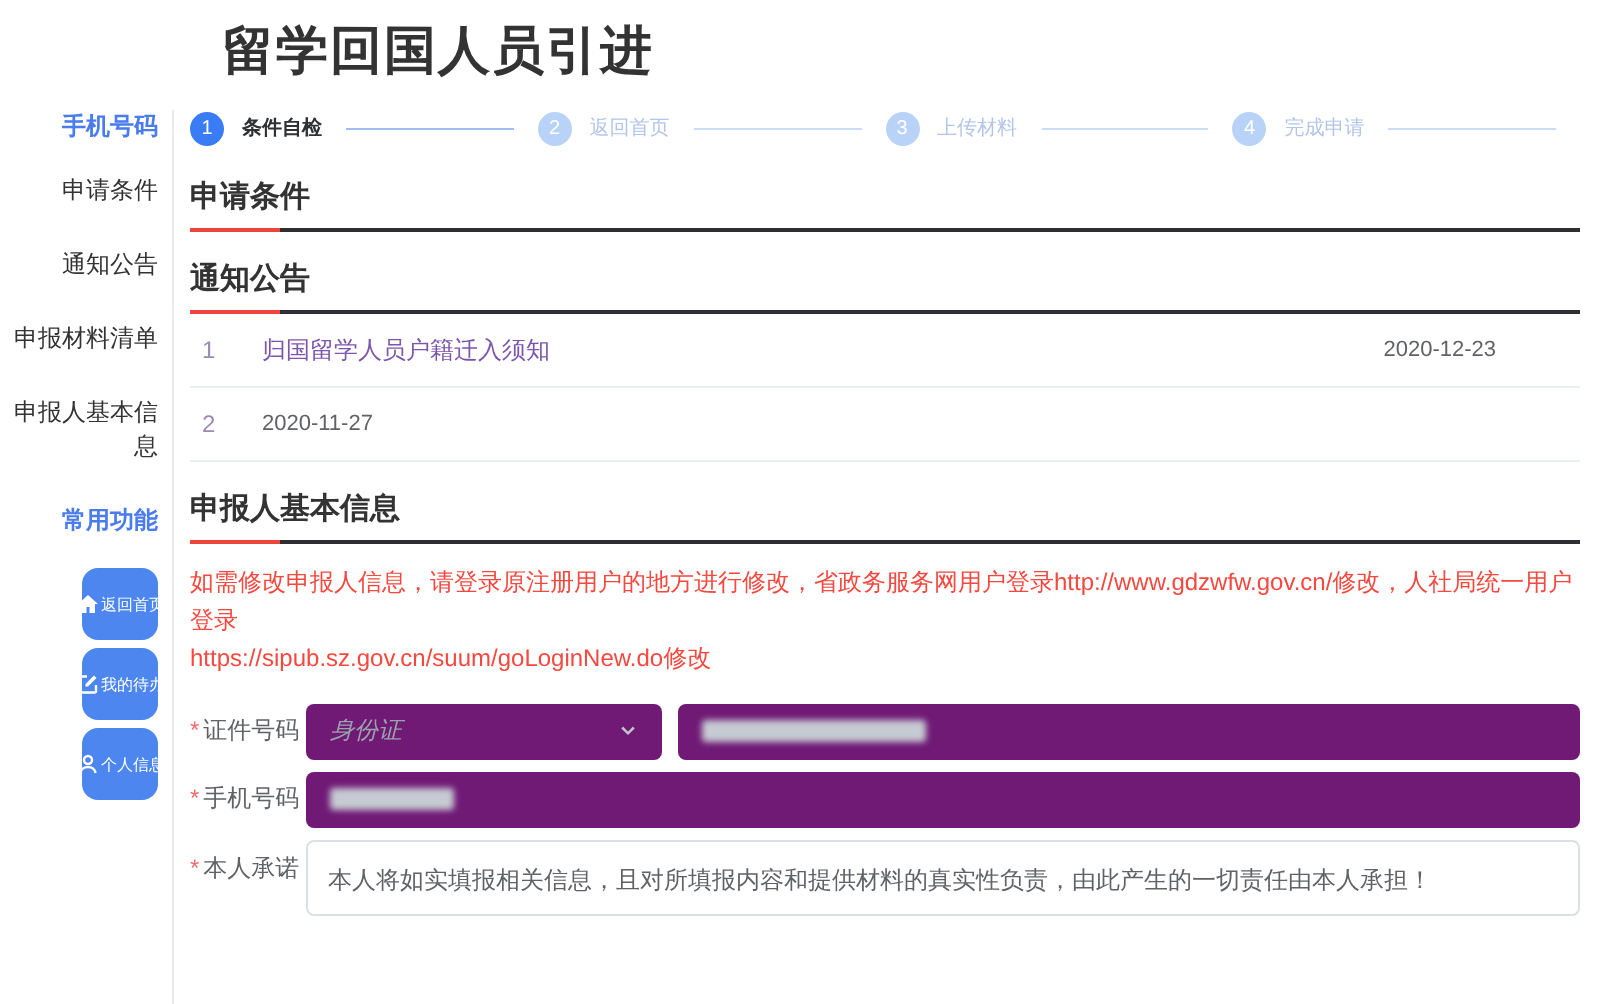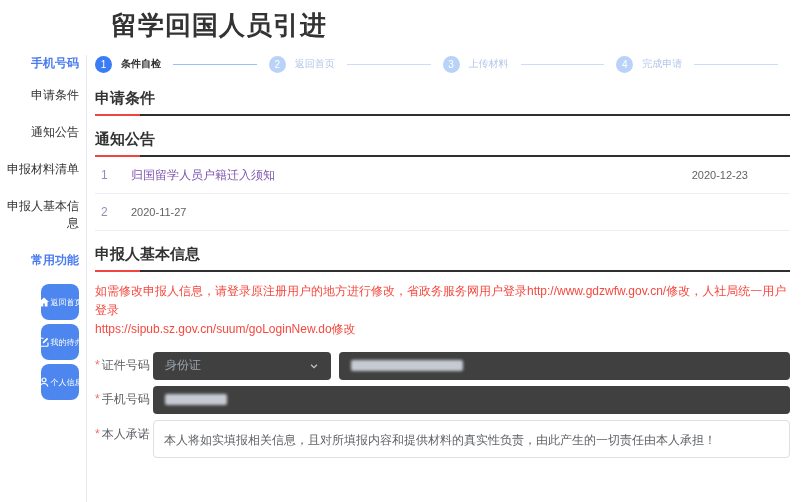--- a/index.html
+++ b/index.html
@@ -39,22 +39,22 @@
   .notice-idx{width:30px;color:#9b8ab3;padding-left:6px;flex-shrink:0;}
   .notice-link{color:#7d55ad;flex:1;cursor:pointer;text-decoration:none;}
   .notice-date{color:#606266;font-size:11px;margin-right:42px;flex-shrink:0;}
   
   .red-note{color:#f5483f;font-size:12px;line-height:1.6;margin:10px 0 12px;word-break:break-all;}
   .frow{display:flex;align-items:center;margin-bottom:6px;}
   .frow.top{align-items:flex-start;}
   .flabel{width:52px;text-align:right;font-size:12px;color:#606266;margin-right:6px;flex-shrink:0;white-space:nowrap;}
   .frow.top .flabel{margin-top:6px;}
   .req{color:#f56c6c;margin-right:2px;}
-  .finput{flex:1;height:28px;background:#404040;border-radius:4px;display:flex;align-items:center;
-          padding:0 12px;box-sizing:border-box;}
+  .finput{flex:1;height:28px;background:#701a75;border-radius:4px;display:flex;align-items:center;
+          padding:0 12px;box-sizing:border-box;font-style:italic;}
   .fselect{width:178px;flex:none;justify-content:space-between;margin-right:8px;cursor:pointer;}
   .sel-text{color:#9aa3ad;font-size:12px;}
   .fselect svg{width:10px;height:10px;}
   .blob{height:11px;background:#c6cad2;border-radius:2px;filter:blur(1.5px);}
   .blob.name{width:40px;}
   .blob.id{width:112px;}
   .blob.phone{width:62px;}
   .promise-box{flex:1;height:38px;background:#fff;border:1px solid #dcdfe6;border-radius:4px;
                padding:11px 10px 0;box-sizing:border-box;font-size:12px;color:#606266;}
 </style>

